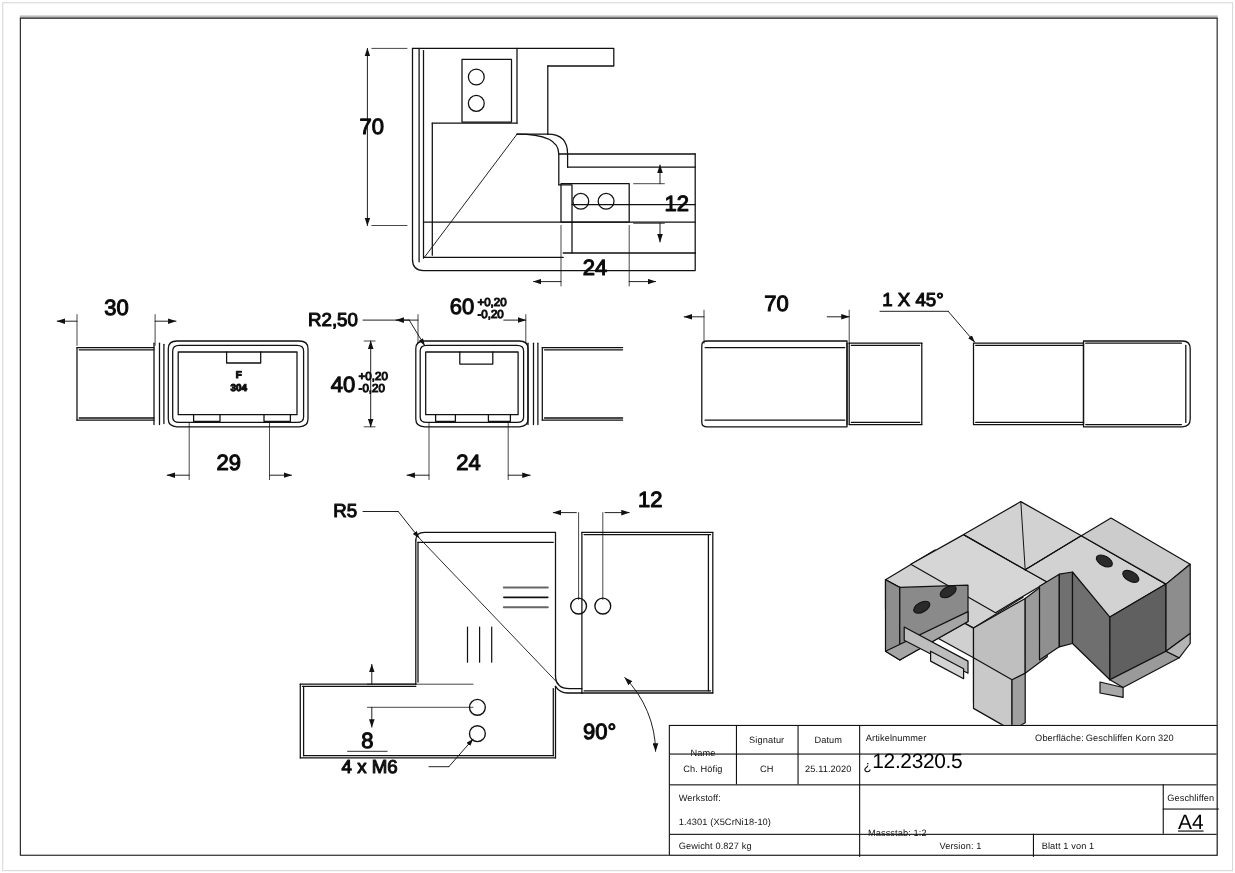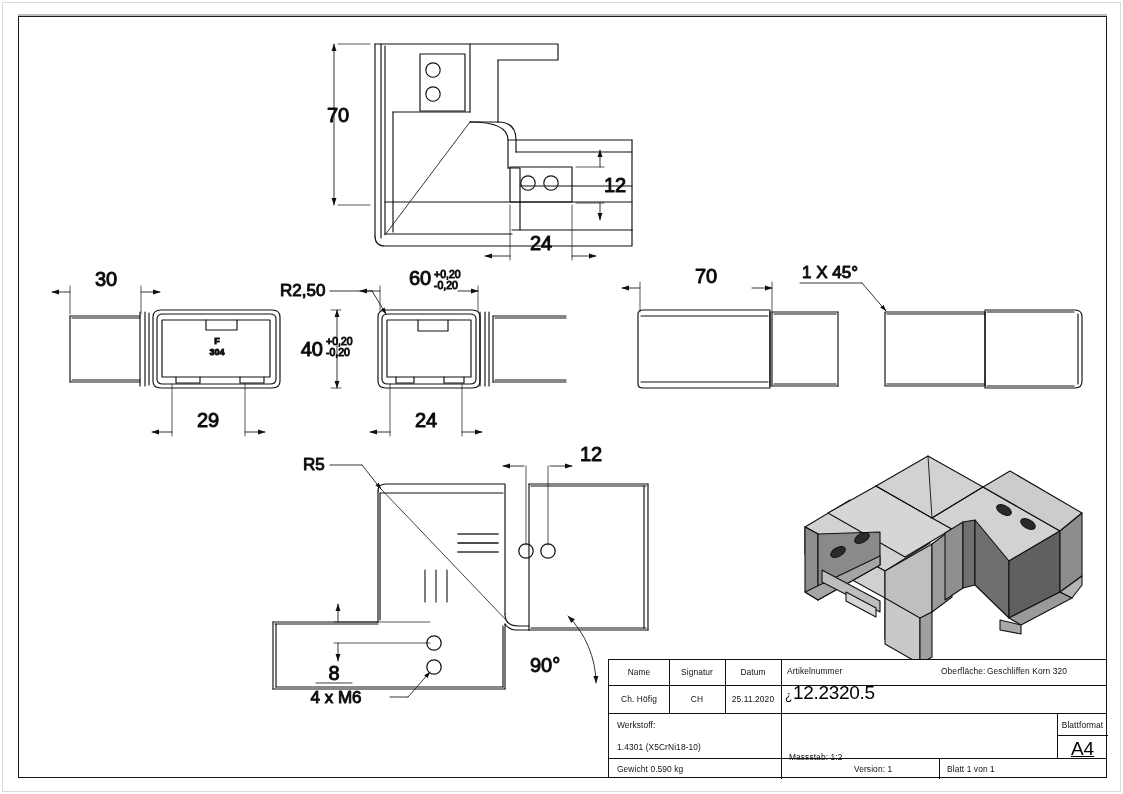--- a/index.html
+++ b/index.html
@@ -401,36 +401,36 @@
     <div class="hline" style="top:98px"></div>
 
     <div class="vline" style="left:60px;height:53px"></div>
     <div class="vline" style="left:116px;height:53px"></div>
     <div class="vline" style="left:172px;height:98px"></div>
     <div class="vline" style="left:448px;top:53px;height:45px"></div>
     <div class="vline" style="left:172px;top:98px;height:21px"></div>
     <div class="vline" style="left:330px;top:98px;height:21px"></div>
     <div class="hline" style="top:75px;left:448px;width:51px"></div>
 
-    <div class="cell lbl lbl-c" style="left:0;top:7px;width:60px">Name</div>
+    <div class="cell lbl lbl-c" style="left:0;top:19px;width:60px">Name</div>
     <div class="cell lbl lbl-c" style="left:60px;top:7px;width:56px">Signatur</div>
     <div class="cell lbl lbl-c" style="left:116px;top:7px;width:56px">Datum</div>
     <div class="cell lbl" style="left:178px;top:6px">Artikelnummer</div>
     <div class="cell lbl" style="left:332px;top:6px">Oberfläche:</div>
     <div class="cell lbl" style="left:378px;top:6px">Geschliffen Korn 320</div>
 
     <div class="cell lbl lbl-c" style="left:0;top:34px;width:60px">Ch. Höfig</div>
     <div class="cell lbl lbl-c" style="left:60px;top:34px;width:56px">CH</div>
     <div class="cell lbl lbl-c" style="left:116px;top:34px;width:56px">25.11.2020</div>
     <div class="cell pre" style="left:176px;top:29px">¿</div>
     <div class="cell artno" style="left:184px;top:22px">12.2320.5</div>
 
     <div class="cell lbl" style="left:8px;top:60px">Werkstoff:</div>
     <div class="cell lbl" style="left:8px;top:82px">1.4301 (X5CrNi18-10)</div>
-    <div class="cell lbl lbl-c" style="left:448px;top:60px;width:51px">Blattformat</div>
+    <div class="cell lbl lbl-c" style="left:448px;top:60px;width:51px">Geschliffen</div>
     <div class="cell a4" style="left:448px;top:78px;width:51px">A4</div>
 
-    <div class="cell lbl" style="left:8px;top:104px">Gewicht 0.590 kg</div>
+    <div class="cell lbl" style="left:8px;top:104px">Gewicht 0.827 kg</div>
     <div class="cell lbl" style="left:180px;top:92px">Massstab: 1:2</div>
     <div class="cell lbl" style="left:245px;top:104px">Version: 1</div>
     <div class="cell lbl" style="left:338px;top:104px">Blatt 1 von 1</div>
   </div>
 </div>
 
 </body></html>

